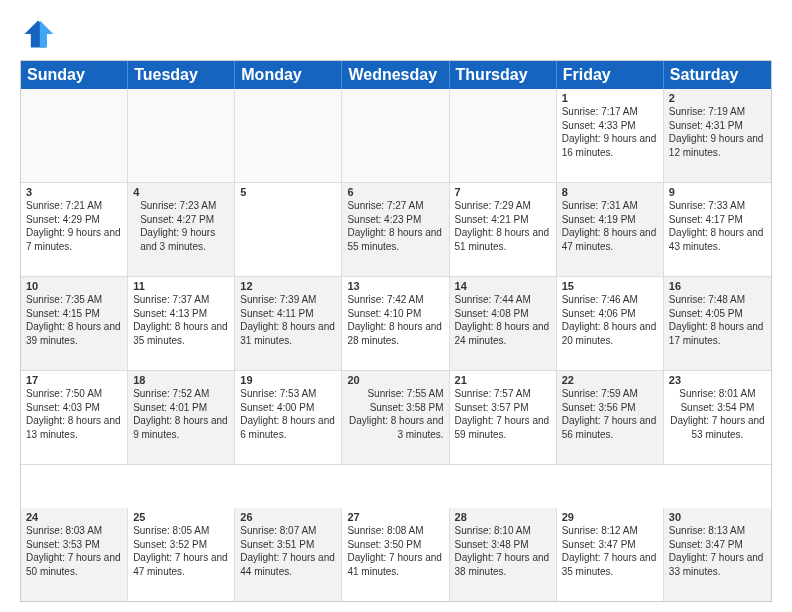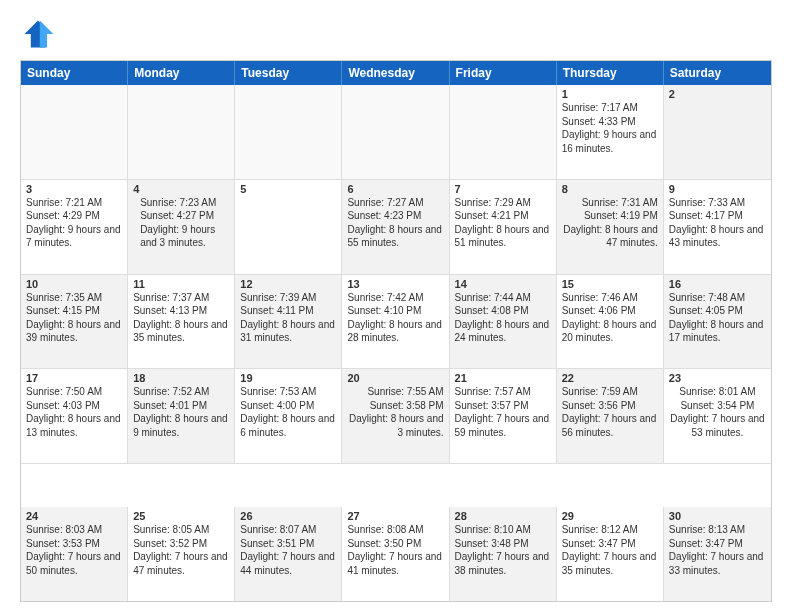--- a/index.html
+++ b/index.html
@@ -66,21 +66,21 @@
       border: 1px solid #ccc;
     }
     .cal-header {
       display: grid;
       grid-template-columns: repeat(7, 1fr);
       background: #1565c0;
     }
     .cal-header-cell {
       color: #fff;
       font-weight: bold;
-      font-size: 12px;
+      font-size: 16px;
       padding: 5px 6px;
       border-right: 1px solid #4a8fd4;
     }
     .cal-header-cell:last-child { border-right: none; }
     .cal-body {
       flex: 1;
       display: flex;
       flex-direction: column;
     }
     .cal-row {
@@ -130,42 +130,45 @@
     </div>
     <div class="title-block">
       <div class="month-title"></div>
       <div class="location"></div>
     </div>
   </div>
 
   <div class="calendar">
     <div class="cal-header">
     <div class="cal-header-cell">Sunday</div>
+        <div class="cal-header-cell">Tuesday</div>
         <div class="cal-header-cell">Monday</div>
-        <div class="cal-header-cell">Tuesday</div>
         <div class="cal-header-cell">Wednesday</div>
+        <div class="cal-header-cell">Thursday</div>
         <div class="cal-header-cell">Friday</div>
-        <div class="cal-header-cell">Thursday</div>
         <div class="cal-header-cell">Saturday</div>
       </div>
     <div class="cal-body">
     <div class="cal-row">
           <div class="cal-cell empty"></div>
           <div class="cal-cell empty"></div>
           <div class="cal-cell empty"></div>
           <div class="cal-cell empty"></div>
           <div class="cal-cell empty"></div>
           <div class="cal-cell">
             <span class="day-num">1</span>
             <div class="day-info" style="white-space: pre-line;">Sunrise: 7:17 AM
 Sunset: 4:33 PM
 Daylight: 9 hours and 16 minutes.</div>
           </div>
           <div class="cal-cell shaded">
             <span class="day-num">2</span>
+            <div class="day-info" style="white-space: pre-line;">Sunrise: 7:19 AM
+Sunset: 4:31 PM
+Daylight: 9 hours and 12 minutes.</div>
           </div>
         </div>
         <div class="cal-row">
           <div class="cal-cell">
             <span class="day-num">3</span>
             <div class="day-info" style="white-space: pre-line;">Sunrise: 7:21 AM
 Sunset: 4:29 PM
 Daylight: 9 hours and 7 minutes.</div>
           </div>
           <div class="cal-cell shaded">
@@ -184,21 +187,21 @@
 Daylight: 8 hours and 55 minutes.</div>
           </div>
           <div class="cal-cell">
             <span class="day-num">7</span>
             <div class="day-info" style="white-space: pre-line;">Sunrise: 7:29 AM
 Sunset: 4:21 PM
 Daylight: 8 hours and 51 minutes.</div>
           </div>
           <div class="cal-cell shaded">
             <span class="day-num">8</span>
-            <div class="day-info" style="white-space: pre-line; text-align: right;">Sunrise: 7:31 AM
+            <div class="day-info" style="white-space: pre-line;">Sunrise: 7:31 AM
 Sunset: 4:19 PM
 Daylight: 8 hours and 47 minutes.</div>
           </div>
           <div class="cal-cell">
             <span class="day-num">9</span>
             <div class="day-info" style="white-space: pre-line;">Sunrise: 7:33 AM
 Sunset: 4:17 PM
 Daylight: 8 hours and 43 minutes.</div>
           </div>
         </div>

